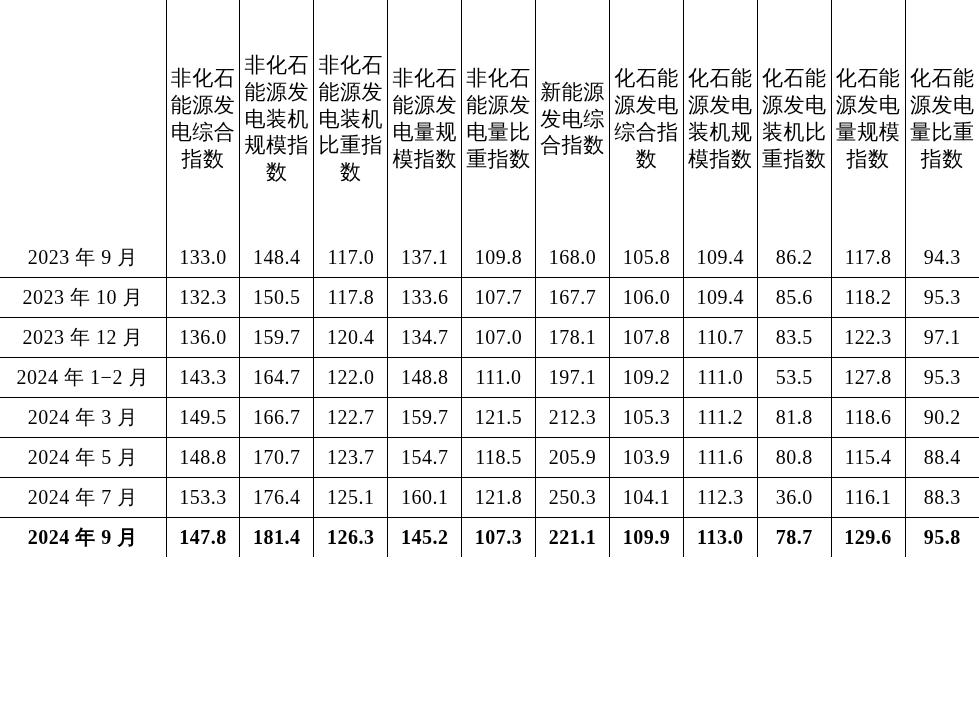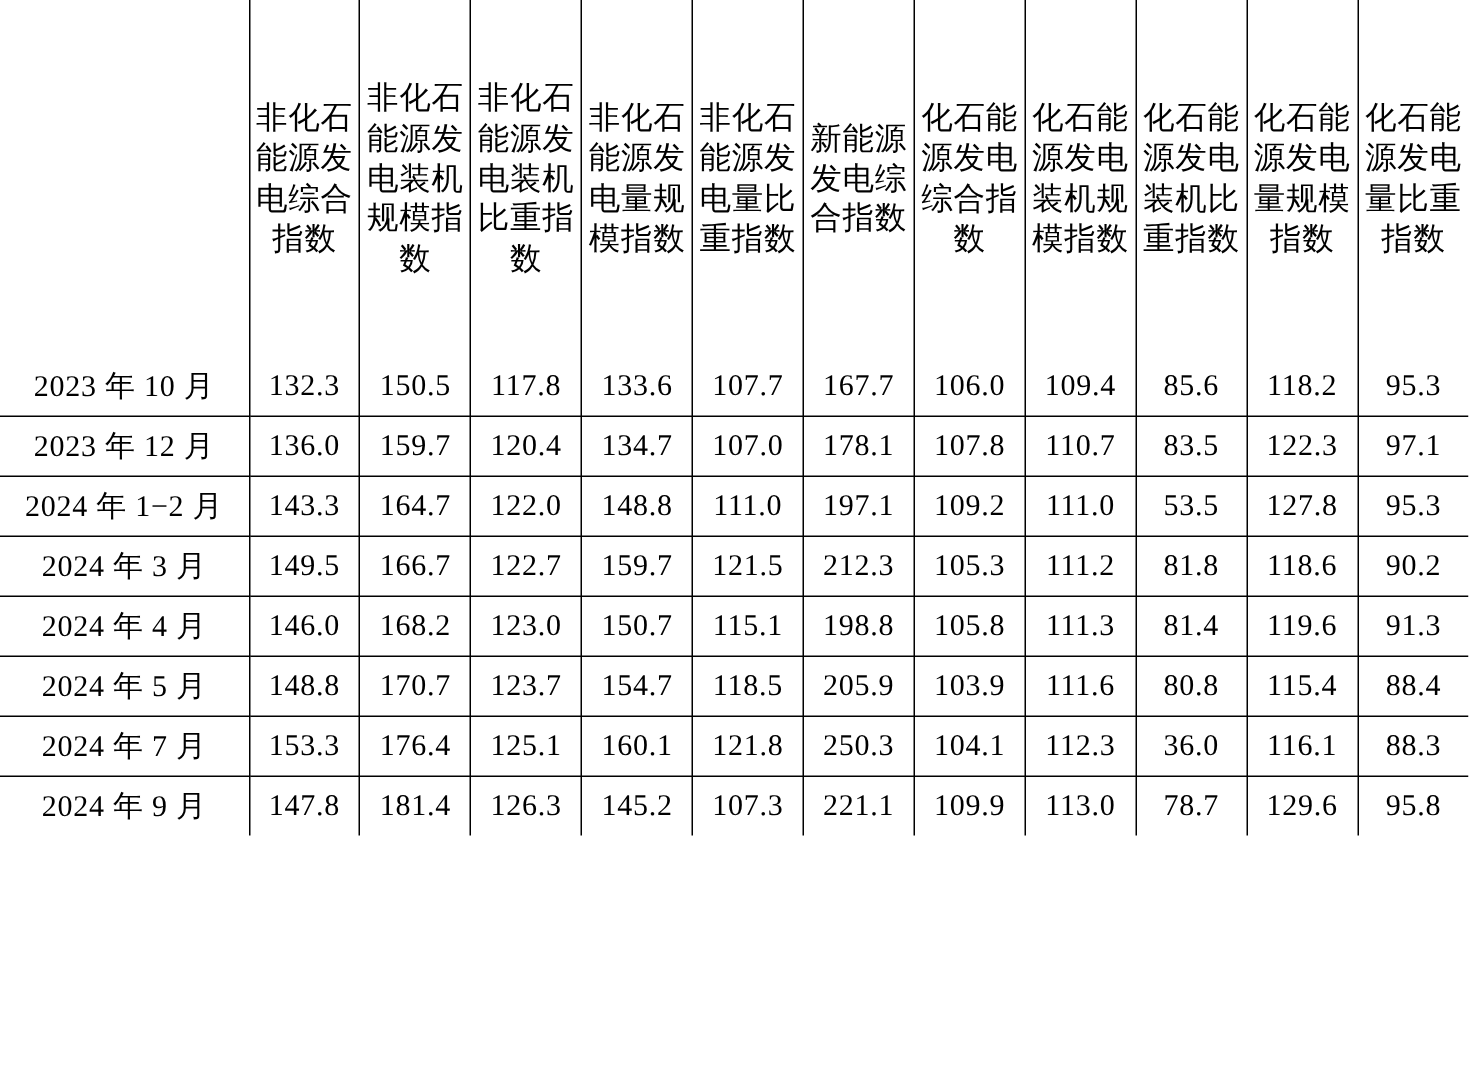--- a/index.html
+++ b/index.html
@@ -68,21 +68,21 @@
     font-size: 20px;
     letter-spacing: 0.5px;
   }
   td.row-label {
     text-align: left;
     padding-left: 14px;
     width: 166px;
     white-space: nowrap;
   }
   tbody tr:last-child td {
-    font-weight: normal;
+    font-weight: bold;
   }
   .num {
     font-variant-numeric: tabular-nums;
   }
 </style>
 </head>
 <body>
 
 <div id="table-wrap">
   <table class="index-table">
@@ -118,20 +118,34 @@
           </th>
         <th>
             <span class="vhead">化石能源发电量规模指数</span>
           </th>
         <th>
             <span class="vhead">化石能源发电量比重指数</span>
           </th>
       </tr>
     </thead>
     <tbody>
+      <tr>
+        <td class="row-label">2023 年 9 月</td>
+        <td class="num">133.0</td>
+        <td class="num">148.4</td>
+        <td class="num">117.0</td>
+        <td class="num">137.1</td>
+        <td class="num">109.8</td>
+        <td class="num">168.0</td>
+        <td class="num">105.8</td>
+        <td class="num">109.4</td>
+        <td class="num">86.2</td>
+        <td class="num">117.8</td>
+        <td class="num">94.3</td>
+      </tr>
       <tr>
         <td class="row-label">2023 年 10 月</td>
         <td class="num">132.3</td>
         <td class="num">150.5</td>
         <td class="num">117.8</td>
         <td class="num">133.6</td>
         <td class="num">107.7</td>
         <td class="num">167.7</td>
         <td class="num">106.0</td>
         <td class="num">109.4</td>
@@ -175,34 +189,20 @@
         <td class="num">159.7</td>
         <td class="num">121.5</td>
         <td class="num">212.3</td>
         <td class="num">105.3</td>
         <td class="num">111.2</td>
         <td class="num">81.8</td>
         <td class="num">118.6</td>
         <td class="num">90.2</td>
       </tr>
       <tr>
-        <td class="row-label">2024 年 4 月</td>
-        <td class="num">146.0</td>
-        <td class="num">168.2</td>
-        <td class="num">123.0</td>
-        <td class="num">150.7</td>
-        <td class="num">115.1</td>
-        <td class="num">198.8</td>
-        <td class="num">105.8</td>
-        <td class="num">111.3</td>
-        <td class="num">81.4</td>
-        <td class="num">119.6</td>
-        <td class="num">91.3</td>
-      </tr>
-      <tr>
         <td class="row-label">2024 年 5 月</td>
         <td class="num">148.8</td>
         <td class="num">170.7</td>
         <td class="num">123.7</td>
         <td class="num">154.7</td>
         <td class="num">118.5</td>
         <td class="num">205.9</td>
         <td class="num">103.9</td>
         <td class="num">111.6</td>
         <td class="num">80.8</td>

